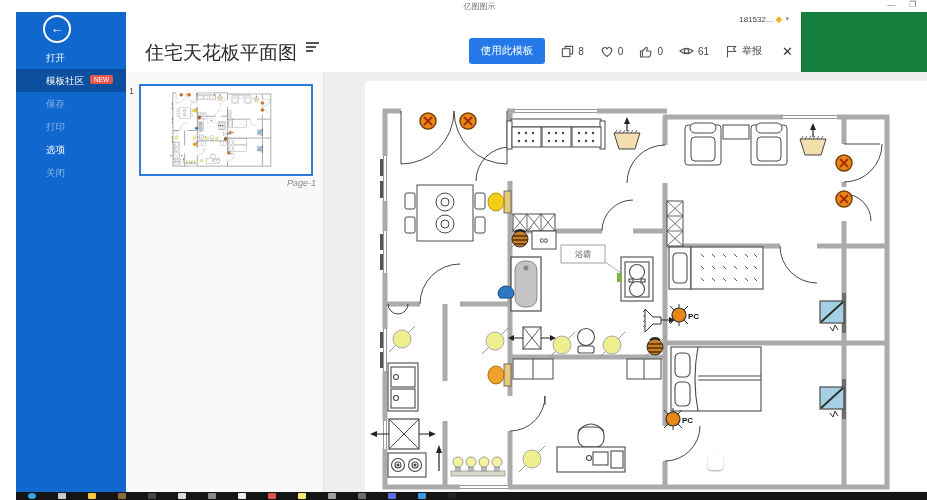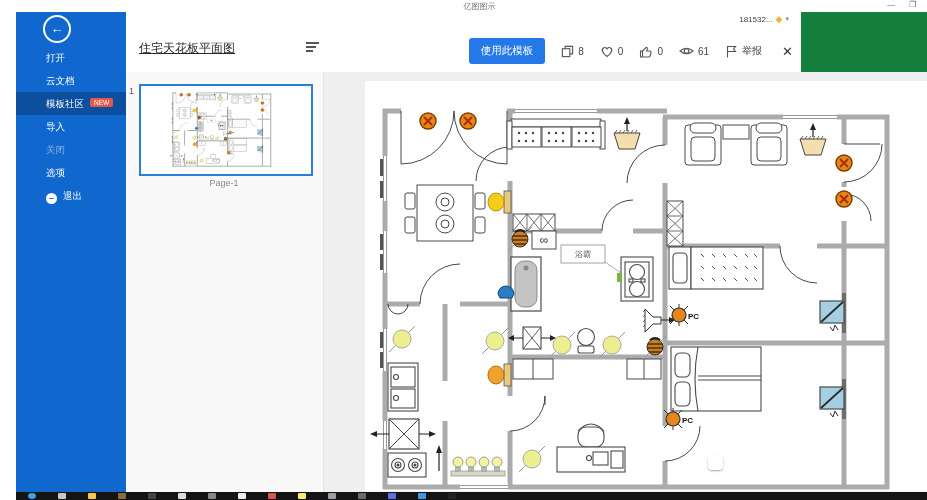--- a/index.html
+++ b/index.html
@@ -24,35 +24,35 @@
   .badge-new{display:inline-block;background:#E4574E;color:#fff;font-size:6.5px;line-height:9px;
     padding:0 4px;border-radius:2px;margin-left:6px;vertical-align:2px;}
   .exit-ic{display:inline-block;width:11px;height:11px;background:#fff;border-radius:50%;color:#1068CE;
     font-size:9px;line-height:10px;text-align:center;margin-right:6px;vertical-align:-2px;font-weight:bold;}
 
   
   .header{position:absolute;left:110px;top:12px;width:675px;height:60px;background:#fff;}
   .account{position:absolute;right:12px;top:2px;display:flex;align-items:center;gap:3px;font-size:8px;color:#444;}
   .gem{color:#F2B632;font-size:9px;}
   .caret{color:#888;font-size:7px;}
-  .doc-title{position:absolute;left:13px;top:28px;font-size:12px;color:#2a2a2a;text-decoration:underline;}
+  .doc-title{position:absolute;left:19px;top:28px;font-size:19px;color:#2a2a2a;}
   .sort-ic{position:absolute;left:180px;top:30px;width:16px;height:12px;}
   .sort-ic i{display:block;background:#555;height:1.5px;margin-bottom:2.5px;}
   .sort-ic i:nth-child(1){width:13px;} .sort-ic i:nth-child(2){width:10px;} .sort-ic i:nth-child(3){width:7px;}
   .hright{position:absolute;right:8px;top:26px;display:flex;align-items:center;gap:16px;}
   .use-btn{background:#2478E8;color:#fff;font-size:10.5px;padding:6px 12px;border-radius:3px;border:none;}
   .stat{display:flex;align-items:center;gap:4px;color:#444;font-size:10px;}
   .stat svg{display:block;}
   .hclose{color:#333;font-size:13px;margin-left:4px;}
 
   
   .panel{position:absolute;left:110px;top:72px;width:197px;height:420px;background:#F9F9F9;border-right:1px solid #E3E3E3;}
   .thumb{position:absolute;left:13px;top:12px;width:170px;height:88px;background:#fff;border:2px solid #2B7FD9;overflow:hidden;}
   .pageno{position:absolute;left:3px;top:14px;font-size:9px;color:#555;}
-  .pagelabel{position:absolute;left:13px;top:106px;width:170px;text-align:center;font-size:9px;color:#888;}
+  .pagelabel{position:absolute;left:20px;top:106px;width:170px;text-align:right;font-size:9px;color:#888;font-style:italic;}
   .canvas{position:absolute;left:308px;top:72px;width:619px;height:420px;background:#EFEFEF;overflow:hidden;}
   .sheet{position:absolute;left:35px;top:8px;}
 
   
   .watermark{position:absolute;left:688px;top:448px;font-size:29px;font-weight:bold;letter-spacing:2px;
     color:rgba(255,255,255,0.88);text-shadow:0 1px 2px rgba(110,110,110,0.75);white-space:nowrap;z-index:5;}
   .wm-ic{display:inline-block;width:15px;height:15px;border-radius:4px;background:rgba(255,255,255,0.85);
     box-shadow:0 1px 2px rgba(110,110,110,0.6);margin-left:4px;vertical-align:4px;}
 
   
@@ -402,30 +402,27 @@
       <span>❐</span>
       <span>✕</span>
     </div>
   </div>
 
   <div class="leftstrip"></div>
   <div class="sidebar">
     <div class="backbtn"><span>←</span></div>
     <div class="sb-list">
       <div class="sb-item"><span>打开</span></div>
-      <div class="sb-item"><span>云文档</span></div>
       <div class="sb-item selected">
         <span>模板社区</span><span class="badge-new">NEW</span>
       </div>
-      <div class="sb-item"><span>导入</span></div>
+      <div class="sb-item dim"><span>保存</span></div>
+      <div class="sb-item dim"><span>打印</span></div>
+      <div class="sb-item"><span>选项</span></div>
       <div class="sb-item dim"><span>关闭</span></div>
-      <div class="sb-item"><span>选项</span></div>
-      <div class="sb-item">
-        <span class="exit-ic">–</span><span>退出</span>
-      </div>
     </div>
   </div>
 
   <div class="header">
     <div class="account">
       <span>181532...</span>
       <span class="gem">◆</span>
       <span class="caret">▾</span>
     </div>
     <div class="doc-title">住宅天花板平面图</div>

